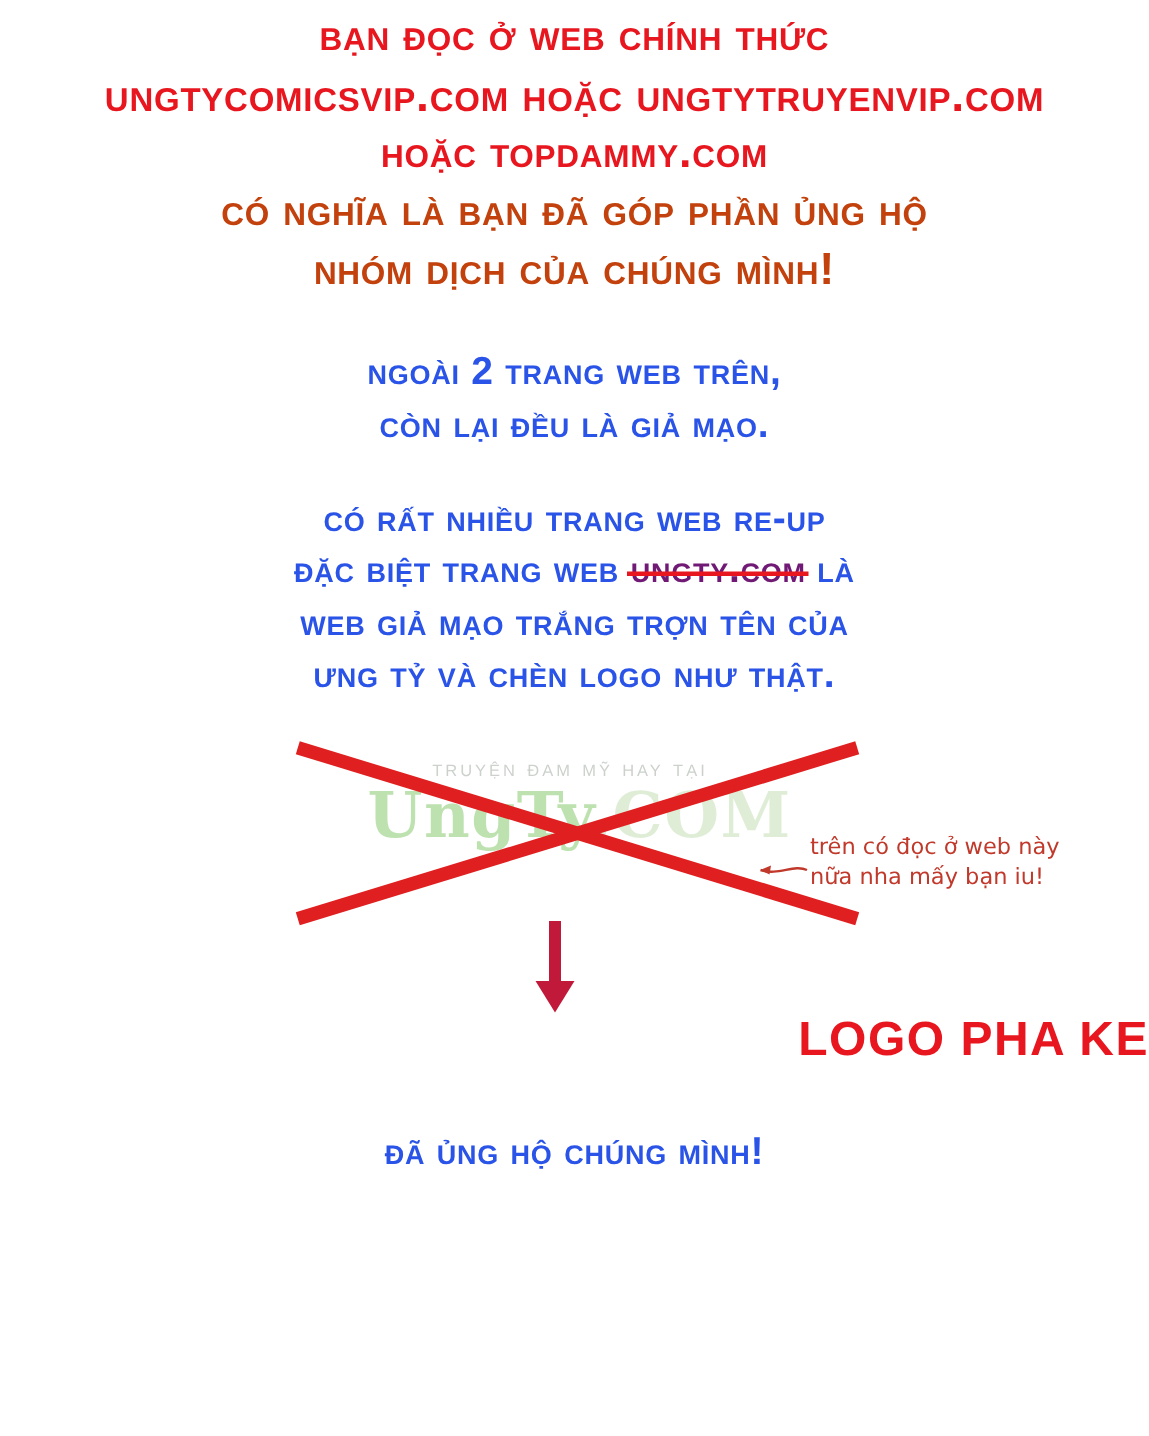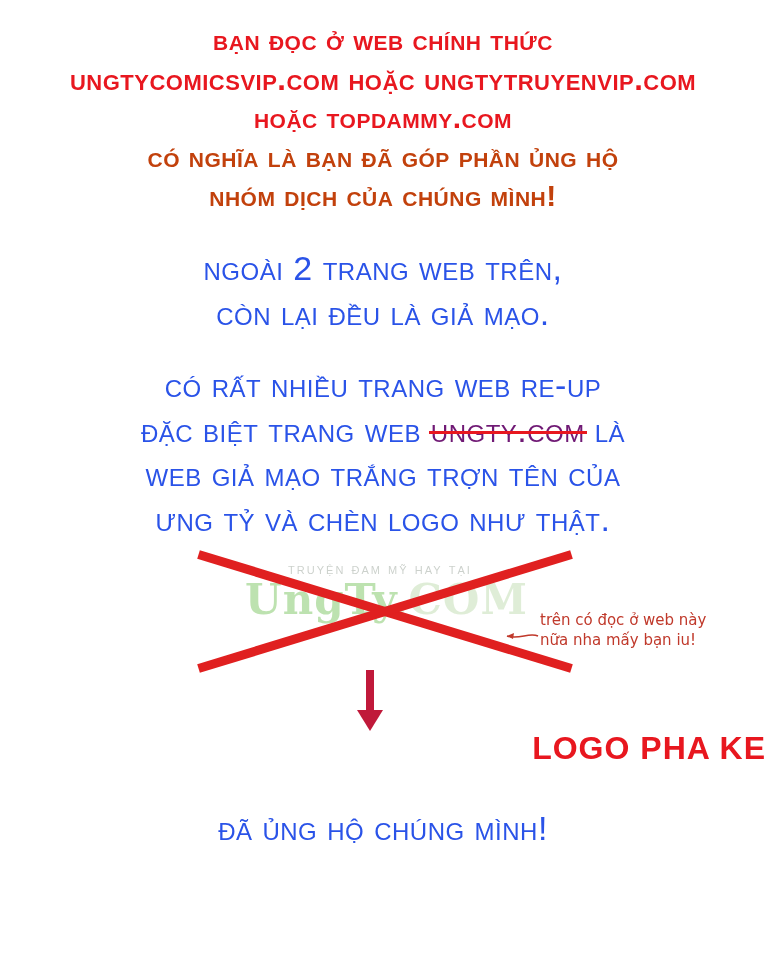--- a/index.html
+++ b/index.html
@@ -13,21 +13,21 @@
     position: relative;
     font-family: "Liberation Sans", sans-serif;
     overflow: hidden;
   }
   .page {
     position: relative;
     width: 766px;
     height: 957px;
     background: #ffffff;
     box-sizing: border-box;
-    padding-top: 22px;
+    padding-top: 6px;
   }
   .block {
     text-align: center;
     line-height: 1.22;
   }
   .l-red {
     color: #e8171f;
     font-weight: bold;
     font-size: 30px;
     letter-spacing: 0.5px;
@@ -38,22 +38,22 @@
   .l-blue {
     color: #c2410c;
     font-weight: bold;
     font-size: 30px;
     letter-spacing: 0.5px;
     font-variant: small-caps;
     text-transform: lowercase;
   }
   .l-blue2 {
     color: #2a53e8;
-    font-weight: normal;
-    font-size: 34px;
+    font-weight: bold;
+    font-size: 26px;
     letter-spacing: 0.5px;
     font-variant: small-caps;
     text-transform: lowercase;
   }
   .headline { margin: 0 14px; }
   .headline .row { margin-bottom: 2px; }
   .gap-1 { height: 32px; }
   .gap-2 { height: 28px; }
   .para { margin: 0 20px; }
   .para .row { margin-bottom: 3px; }
@@ -70,21 +70,21 @@
     right: -2px;
     top: 52%;
     height: 3px;
     background: #e8171f;
   }
 
   
   .logo-area {
     position: relative;
     height: 200px;
-    margin-top: 12px;
+    margin-top: 30px;
   }
   .fake-logo {
     position: absolute;
     left: 245px;
     top: 8px;
     width: 270px;
     text-align: center;
     opacity: 0.45;
   }
   .fake-logo .fl-top {

